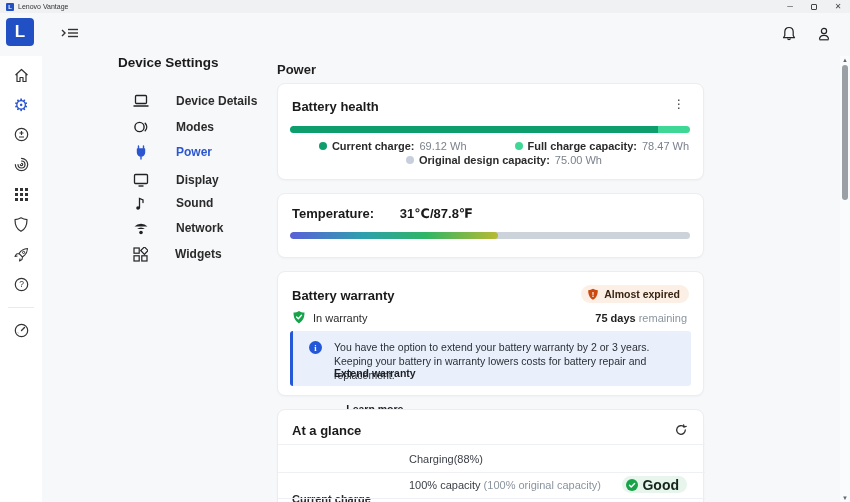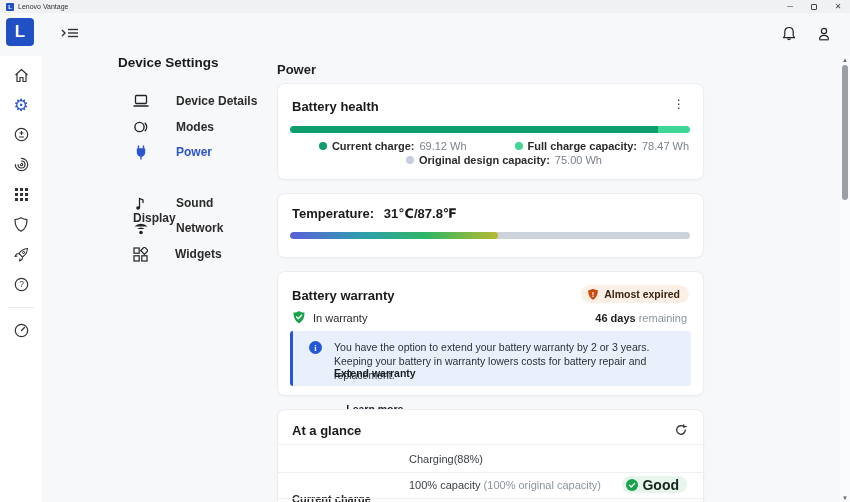--- a/index.html
+++ b/index.html
@@ -187,21 +187,21 @@
         <path d="M12.2 3.2 A5.6 5.6 0 0 1 12.2 10.8" fill="none" stroke="#222" stroke-width="1.4" stroke-linecap="round"></path>
       </svg>
     <span class="mi-label">Modes</span>
   </div>
   <div class="menu-item active" style="top:142px;">
     <svg width="16" height="15" viewBox="0 0 16 15">
         <path d="M5.5 1 L5.5 4 M10.5 1 L10.5 4 M4.5 4 L11.5 4 L11.5 7.5 A3.5 3.5 0 0 1 8 11 A3.5 3.5 0 0 1 4.5 7.5 Z M8 11 L8 14" fill="#2b56d0" stroke="#2b56d0" stroke-width="1.4" stroke-linecap="round" stroke-linejoin="round"></path>
       </svg>
     <span class="mi-label">Power</span>
   </div>
-  <div class="menu-item" style="top:184px;flex-direction:column;">
+  <div class="menu-item" style="top:170px;">
     <svg width="16" height="14" viewBox="0 0 16 14">
         <rect x="1.5" y="1.5" width="13" height="9" rx="1" fill="none" stroke="#222" stroke-width="1.3"></rect>
         <line x1="5.5" y1="13" x2="10.5" y2="13" stroke="#222" stroke-width="1.4"></line>
       </svg>
     <span class="mi-label">Display</span>
   </div>
   <div class="menu-item" style="top:193px;">
     <svg width="16" height="15" viewBox="0 0 16 15">
         <path d="M6.5 12 L6.5 2.5 L10 4 L10 6.5" fill="none" stroke="#222" stroke-width="1.3" stroke-linecap="round"></path>
         <circle cx="5" cy="12" r="1.8" fill="#222"></circle>
@@ -250,21 +250,21 @@
         <span class="dot" style="background:#c7cfdd;"></span>
         <span class="legend-label">Original design capacity:</span>
         <span class="legend-value">75.00 Wh</span>
       </div>
     </div>
   </div>
 
   <div class="card" style="top:193px; height:65px;">
     <div class="card-title" style="top:12px;">
       <span>Temperature:</span>
-      <span style="font-weight:600; margin-left:6px;">31℃/87.8℉</span>
+      <span style="font-weight:600; margin-left:22px;">31℃/87.8℉</span>
     </div>
     <div class="bar-track" style="top:38px;">
       <div class="bar-seg" style="background: linear-gradient(90deg, rgb(90, 95, 216) 0%, rgb(47, 159, 174) 35%, rgb(46, 181, 101) 65%, rgb(184, 186, 51) 100%); border-radius: 4px; width: 52%;"></div>
     </div>
   </div>
 
   <div class="card" style="top:271px; height:125px;">
     <div class="card-title" style="top:16px;">Battery warranty</div>
     <div class="warn-badge">
       <svg width="12" height="13" viewBox="0 0 12 13">
@@ -274,21 +274,21 @@
       <span>Almost expired</span>
     </div>
     <div class="warranty-row-left">
       <svg width="14" height="15" viewBox="0 0 14 15">
           <path d="M7 0.9 C8.7 1.9 10.4 2.4 12.5 2.6 C12.5 7.3 11.2 11.1 7 13.4 C2.8 11.1 1.5 7.3 1.5 2.6 C3.6 2.4 5.3 1.9 7 0.9 Z" fill="#16a34a"></path>
           <path d="M4.6 7 L6.3 8.7 L9.5 5.3" fill="none" stroke="#fff" stroke-width="1.4" stroke-linecap="round" stroke-linejoin="round"></path>
         </svg>
       <span>In warranty</span>
     </div>
     <div class="warranty-row-right">
-      <span style="font-weight:bold; color:#1f1f1f;">46 days</span><span class="muted"> remaining</span>
+      <span style="font-weight:bold; color:#1f1f1f;">75 days</span><span class="muted"> remaining</span>
     </div>
     <div class="info-box">
       <svg style="position:absolute; left:16px; top:10px;" width="13" height="13" viewBox="0 0 13 13">
           <circle cx="6.5" cy="6.5" r="6.5" fill="#2257d8"></circle>
           <text x="6.5" y="9.6" font-size="8.5" font-weight="bold" text-anchor="middle" fill="#fff" font-family="Liberation Serif">i</text>
         </svg>
       <div class="info-text">You have the option to extend your battery warranty by 2 or 3 years. Keeping your battery in warranty lowers costs for battery repair and replacement.</div>
       <div class="info-actions">
         <button class="link-btn">Extend warranty</button>
         <button class="link-btn">Learn more</button>

